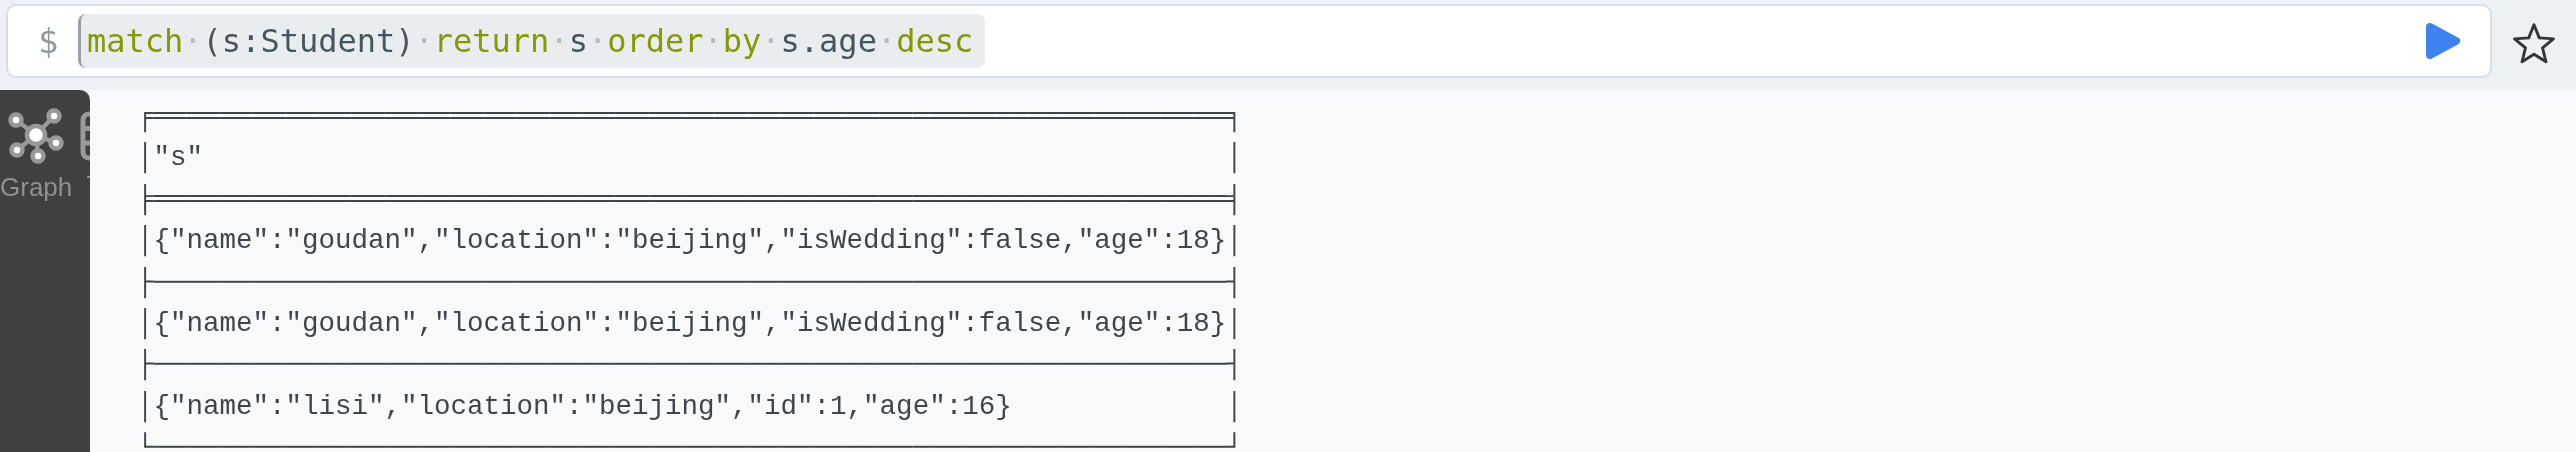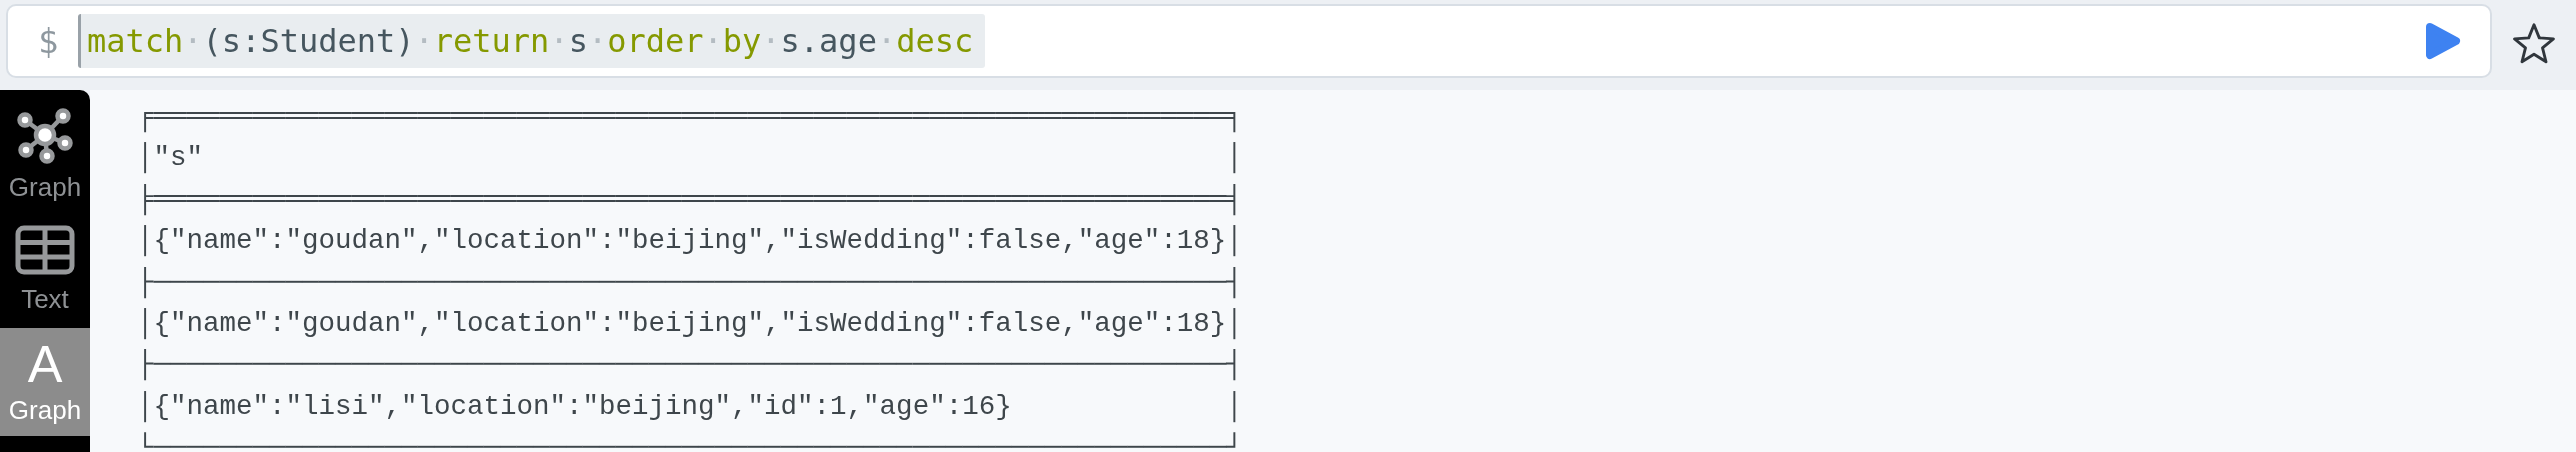--- a/index.html
+++ b/index.html
@@ -24,21 +24,21 @@
     position:absolute;left:30px;top:50%;transform:translateY(-50%);
     font-family:"DejaVu Sans Mono",monospace;
     font-size:34px;color:#8e989f;
   }
   .query-code{
     position:absolute;left:70px;top:50%;transform:translateY(-50%);
     font-family:"DejaVu Sans Mono",monospace;
     font-size:32px;line-height:40px;
     background:#e9edf0;
     border-left:3px solid #99a1a8;
-    border-radius:3px;
+    border-radius:8px;
     padding:7px 12px 7px 6px;
     white-space:pre;
   }
   .tok-keyword{color:#859900;}
   .tok-plain{color:#46565f;}
   .ws{color:#b4bcc2;}
   .run-button{
     position:absolute;right:26px;top:50%;transform:translateY(-50%);
     width:48px;height:48px;
     background:none;border:none;padding:0;cursor:pointer;
@@ -60,23 +60,23 @@
     font-family:"Liberation Mono",monospace;
     font-size:27.5px;line-height:41.4px;
     color:#3e464b;
     white-space:pre;
   }
 
   
   .sidebar{
     position:absolute;left:0;top:90px;bottom:0;
     width:90px;
-    background:#000000;
+    background:#404040;
     border-top-right-radius:10px;
-    display:flex;flex-direction:column;
+    display:flex;flex-direction:row;
     padding-top:10px;box-sizing:border-box;
     gap:6px;
   }
   .side-item{
     height:108px;
     display:flex;flex-direction:column;
     align-items:center;justify-content:center;
     cursor:pointer;
   }
   .side-label{

